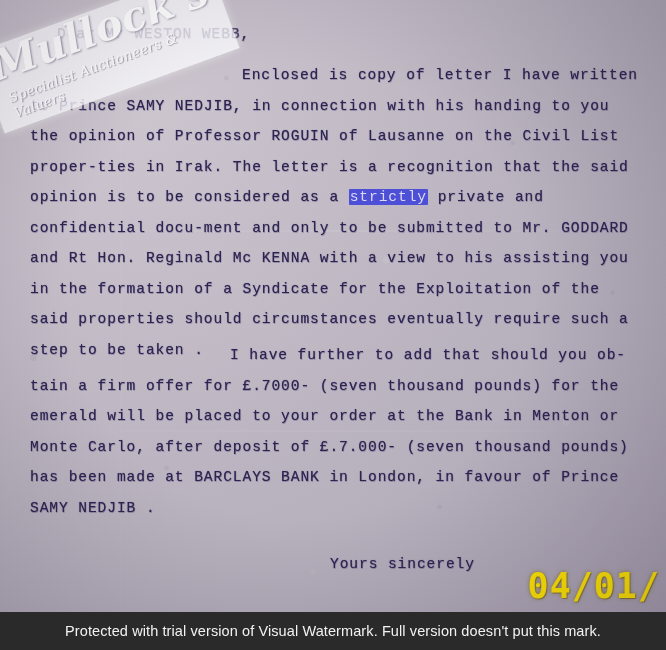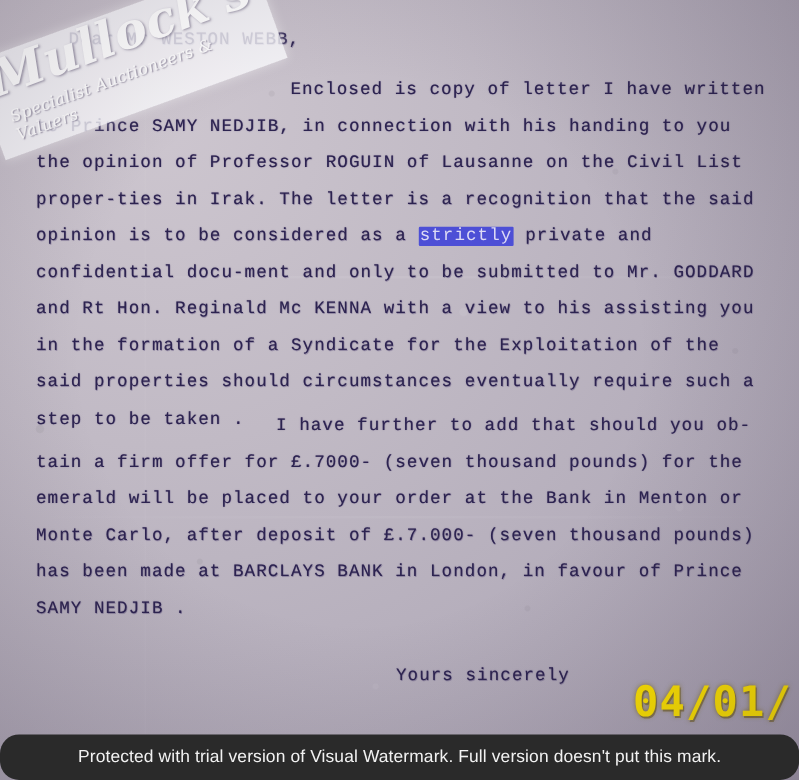--- a/index.html
+++ b/index.html
@@ -175,21 +175,20 @@
   #trial-bar {
     position: absolute;
     left: 0;
     right: 0;
     bottom: 0;
     height: 38px;
     background: #2a2a2a;
     display: flex;
     align-items: center;
     justify-content: center;
-    border-radius: 16px;
   }
   #trial-text {
     color: #f2f2f2;
     font-size: 14.5px;
     font-family: "Liberation Sans", sans-serif;
     letter-spacing: 0.1px;
   }
 </style>
 </head>
 <body>

